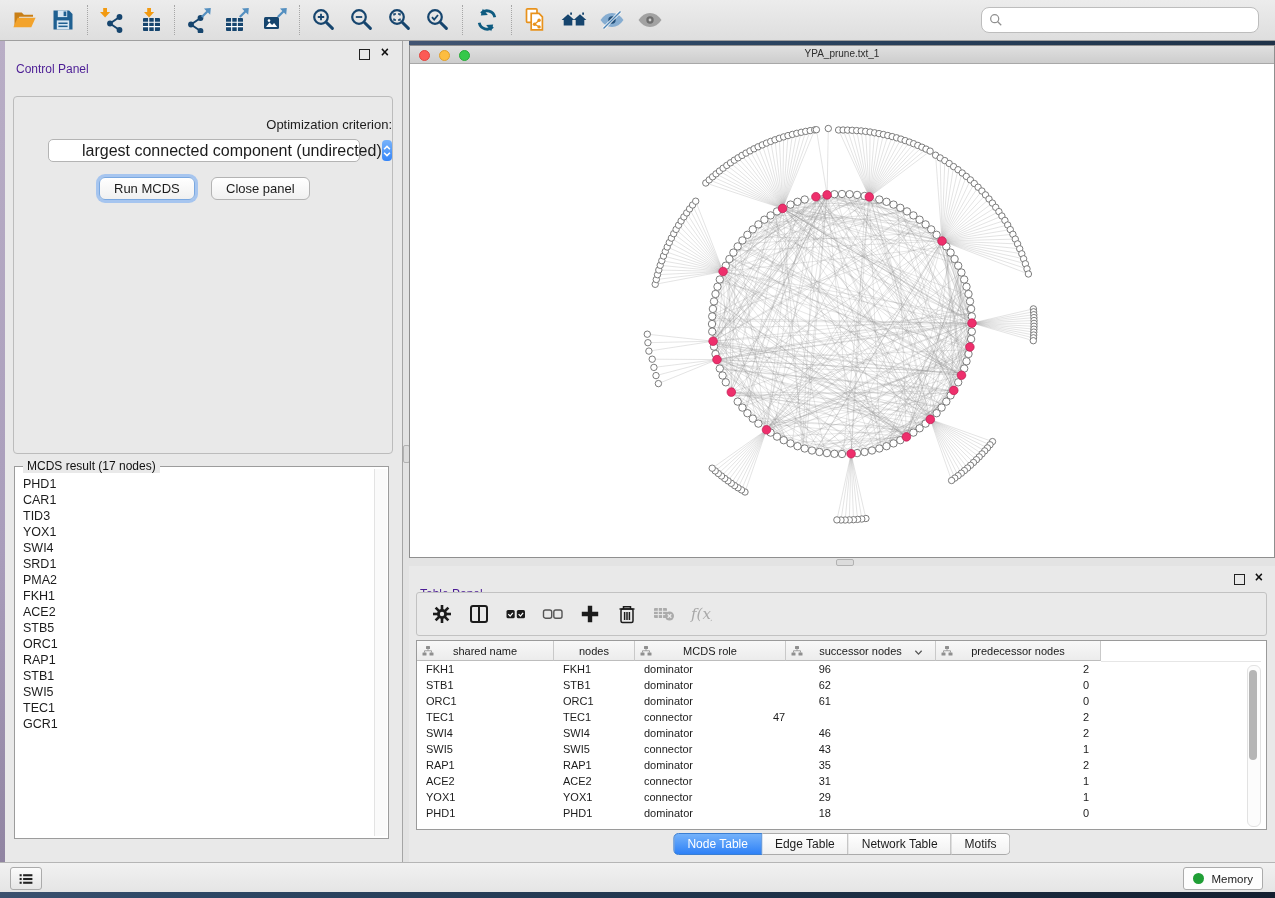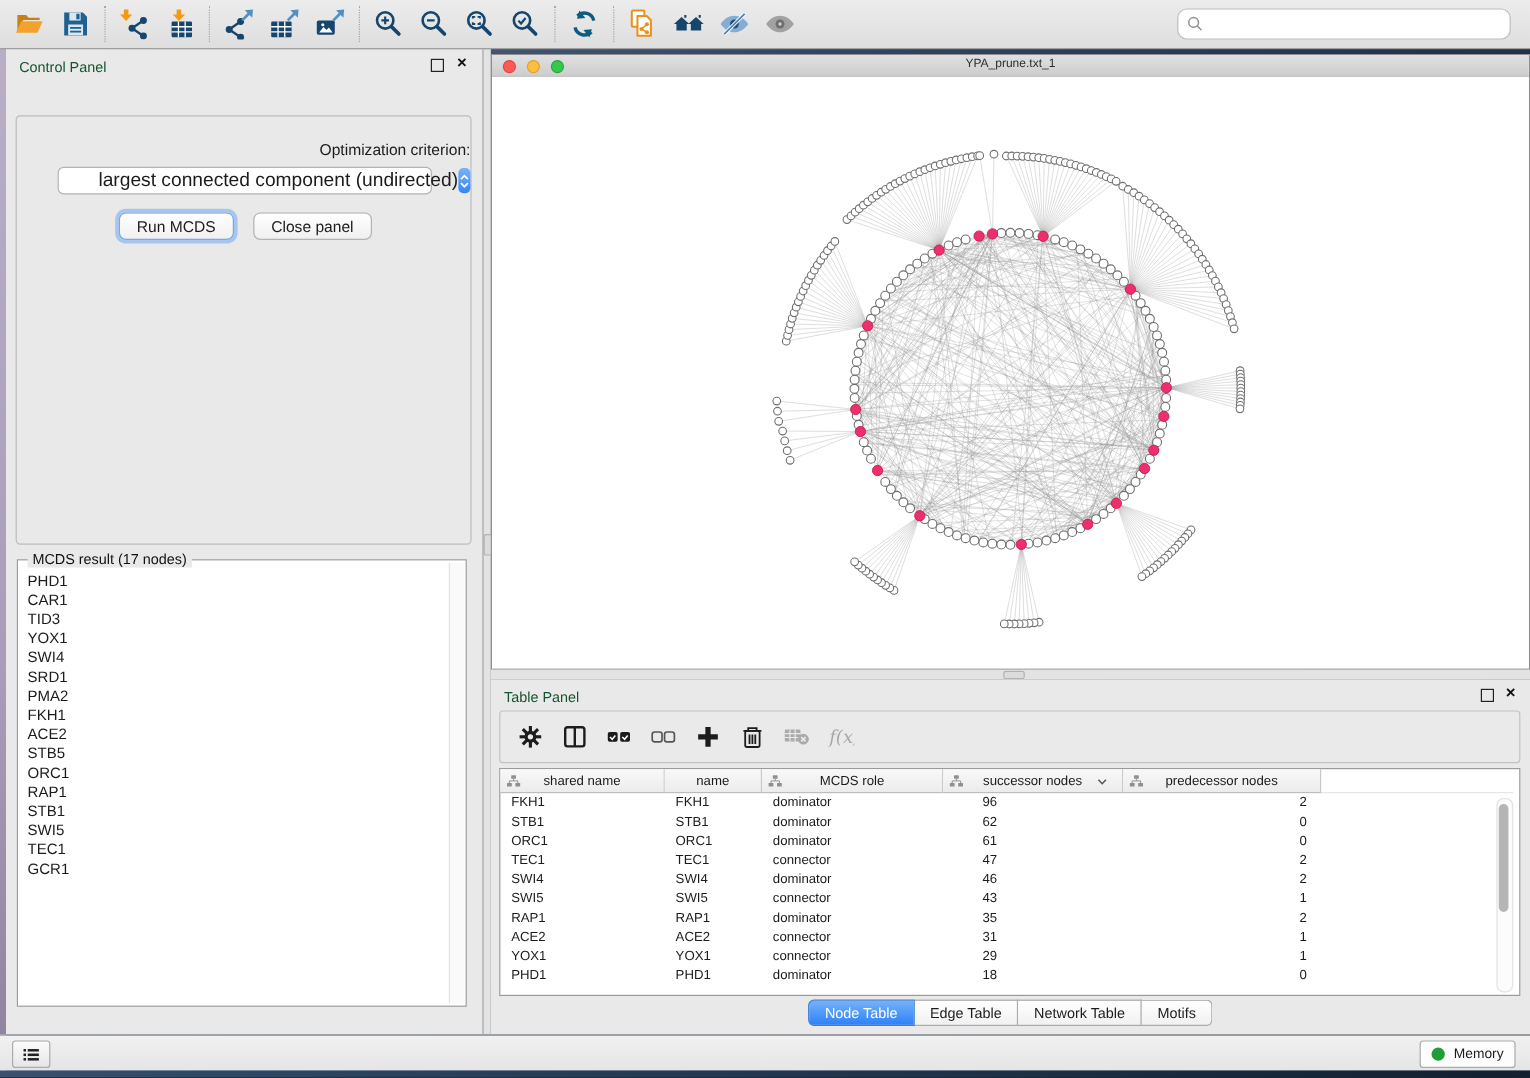--- a/index.html
+++ b/index.html
@@ -18,21 +18,21 @@
               border:1px solid #bdbdbd;border-radius:8px;display:flex;align-items:center;padding:0 7px;}
   #search-box svg{width:14px;height:14px;flex:0 0 auto;}
   #search-box input{border:none;outline:none;flex:1;font-size:12px;margin-left:5px;background:transparent;font-family:"Liberation Sans",sans-serif;}
   
   #left-strip{position:absolute;left:0;top:41px;width:5px;height:851px;
               background:linear-gradient(#b9aec6,#a99dbb 60%,#8e829f);}
   
   #control-panel{position:absolute;left:5px;top:41px;width:398px;height:821px;background:#e9e9e9;
                  border-right:1px solid #a5a5a5;box-sizing:border-box;}
   .panel-head{position:absolute;left:0;top:0;width:100%;height:26px;}
-  .panel-title{position:absolute;left:11px;top:8px;font-size:12px;color:#14532d;}
+  .panel-title{position:absolute;left:11px;top:21px;font-size:12px;color:#4c1d95;}
   .win-float{position:absolute;top:8px;width:9px;height:9px;border:1.5px solid #222;background:transparent;}
   .win-close{position:absolute;top:3px;font-size:14px;font-weight:bold;color:#111;line-height:17px;}
   #cp-float{right:32px;} #cp-close{right:13px;}
   .seg{display:inline-flex;}
   .seg .segb{border:1px solid #ababab;border-left-width:0;background:linear-gradient(#ffffff,#f1f1f1);
              padding:3px 13px;font-size:12px;color:#1c1c1c;font-family:"Liberation Sans",sans-serif;}
   .seg .segb:first-child{border-left-width:1px;border-radius:5px 0 0 5px;}
   .seg .segb:last-child{border-radius:0 5px 5px 0;}
   .seg .segb.sel{background:linear-gradient(#74b2fa,#2e81f7);border-color:#3a7ed2;color:#fff;}
   #cp-tabs{position:absolute;left:50%;transform:translateX(-50%);top:31px;}
@@ -73,21 +73,21 @@
   
   #table-panel{position:absolute;left:409px;top:566px;width:866px;height:296px;background:#e9e9e9;}
   #tp-float{right:30px;} #tp-close{right:12px;}
   #tp-toolbar{position:absolute;left:7px;top:26px;width:851px;height:44px;background:#eaeaea;
               border:1px solid #c2c2c2;border-radius:3px;box-sizing:border-box;
               display:flex;align-items:center;padding-left:14px;}
   .tp-btn{border:none;background:transparent;padding:0;margin-right:15px;display:flex;align-items:center;}
   .tp-btn svg{width:22px;height:22px;}
   #nodetable{position:absolute;left:7px;top:74px;width:851px;height:190px;background:#fff;
              border:1px solid #9a9a9a;box-sizing:border-box;}
-  #nt-header{position:absolute;left:0;top:0;height:20px;display:flex;align-items:flex-end;}
+  #nt-header{position:absolute;left:0;top:0;height:20px;display:flex;}
   .hcell{position:relative;height:20px;box-sizing:border-box;border-right:1px solid #c9c9c9;
          background:linear-gradient(#f8f8f8,#ececec);border-bottom:1px solid #bdbdbd;
          display:flex;align-items:center;justify-content:center;font-size:11px;color:#1a1a1a;}
   .hcell .hicon{position:absolute;left:5px;top:4px;width:12px;height:12px;}
   .hcell .hchev{position:absolute;right:12px;top:6px;width:9px;height:9px;}
   .trow{position:absolute;left:0;height:16px;font-size:11px;}
   .tcell{position:absolute;top:0;height:16px;line-height:16px;box-sizing:border-box;white-space:nowrap;}
   #nt-scroll{position:absolute;right:5px;top:24px;width:12px;height:160px;background:#fcfcfc;
              border:1px solid #e2e2e2;border-radius:6px;}
   #nt-thumb{position:absolute;left:1px;top:4px;width:8px;height:90px;background:#b5b5b5;border-radius:5px;}
@@ -1230,21 +1230,21 @@
                 <g fill="#8f8f8f">
                   <rect x="8" y="2" width="8" height="6" rx="1"></rect>
                   <rect x="1" y="15" width="8" height="6" rx="1"></rect>
                   <rect x="15" y="15" width="8" height="6" rx="1"></rect>
                 </g>
                 <path d="M12 8v3.5M5 15v-3.5h14V15" stroke="#8f8f8f" stroke-width="1.6" fill="none"></path>
               </svg></span>
             <span>shared name</span>
           </div>
           <div class="hcell" style="width: 81px;">
-            <span>name</span>
+            <span>nodes</span>
           </div>
           <div class="hcell" style="width: 151px;">
             <span class="hicon"><svg viewBox="0 0 24 24" width="12" height="12">
                 <g fill="#8f8f8f">
                   <rect x="8" y="2" width="8" height="6" rx="1"></rect>
                   <rect x="1" y="15" width="8" height="6" rx="1"></rect>
                   <rect x="15" y="15" width="8" height="6" rx="1"></rect>
                 </g>
                 <path d="M12 8v3.5M5 15v-3.5h14V15" stroke="#8f8f8f" stroke-width="1.6" fill="none"></path>
               </svg></span>
@@ -1296,21 +1296,21 @@
             <div class="tcell" style="left: 0px; width: 137px; padding-left: 9px; text-align: left;">ORC1</div>
             <div class="tcell" style="left: 137px; width: 81px; padding-left: 9px; text-align: left;">ORC1</div>
             <div class="tcell" style="left: 218px; width: 151px; padding-left: 9px; text-align: left;">dominator</div>
             <div class="tcell" style="left: 369px; width: 150px; text-align: right; padding-right: 105px;">61</div>
             <div class="tcell" style="left: 519px; width: 165px; text-align: right; padding-right: 12px;">0</div>
           </div>
           <div class="trow" style="top: 68px; width: 849px;">
             <div class="tcell" style="left: 0px; width: 137px; padding-left: 9px; text-align: left;">TEC1</div>
             <div class="tcell" style="left: 137px; width: 81px; padding-left: 9px; text-align: left;">TEC1</div>
             <div class="tcell" style="left: 218px; width: 151px; padding-left: 9px; text-align: left;">connector</div>
-            <div class="tcell" style="left: 369px; width: 150px; text-align: right; padding-right: 105px;">47</div>
+            <div class="tcell" style="left: 356px; width: 150px; text-align: left; padding-right: 105px;">47</div>
             <div class="tcell" style="left: 519px; width: 165px; text-align: right; padding-right: 12px;">2</div>
           </div>
           <div class="trow" style="top: 84px; width: 849px;">
             <div class="tcell" style="left: 0px; width: 137px; padding-left: 9px; text-align: left;">SWI4</div>
             <div class="tcell" style="left: 137px; width: 81px; padding-left: 9px; text-align: left;">SWI4</div>
             <div class="tcell" style="left: 218px; width: 151px; padding-left: 9px; text-align: left;">dominator</div>
             <div class="tcell" style="left: 369px; width: 150px; text-align: right; padding-right: 105px;">46</div>
             <div class="tcell" style="left: 519px; width: 165px; text-align: right; padding-right: 12px;">2</div>
           </div>
           <div class="trow" style="top: 100px; width: 849px;">

